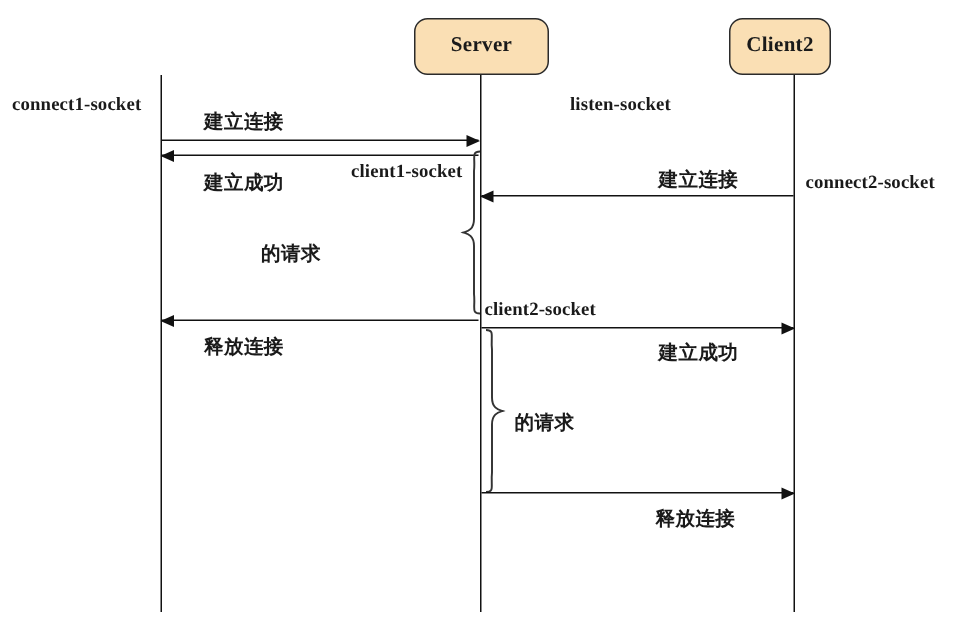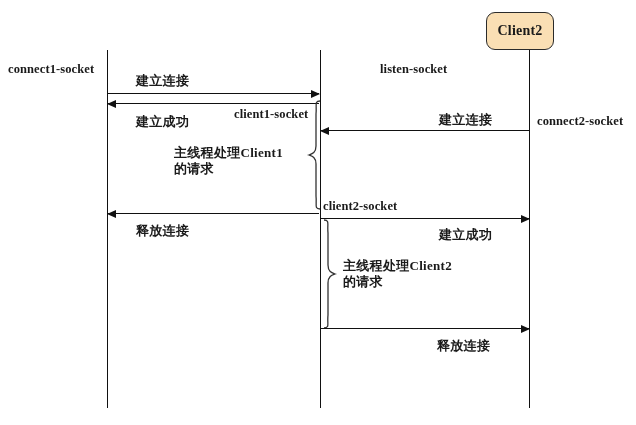--- a/index.html
+++ b/index.html
@@ -89,20 +89,23 @@
     display: block;
     overflow: visible;
   }
 </style>
 </head>
 <body>
 
 <div id="canvas">
 
 
+  <div class="actor-box" style="left:276px; top:12px; width:90px; height:38px;">
+    <span class="actor-label">Server</span>
+  </div>
 
   <div class="actor-box" style="left:486px; top:12px; width:68px; height:38px;">
     <span class="actor-label">Client2</span>
   </div>
 
   <div class="lifeline" style="left:107px; top:50px; height:358px;"></div>
   <div class="lifeline" style="left:320px; top:50px; height:358px;"></div>
   <div class="lifeline" style="left:529px; top:50px; height:358px;"></div>
 
   <div class="note en" style="left:8px; top:62px;">connect1-socket</div>
@@ -128,37 +131,37 @@
   <div class="msg" style="left:321px; top:130px; width:208px;">
     <span class="arrowhead left"></span>
   </div>
   <div class="note cn" style="left:439px; top:112px;">建立连接</div>
 
   <div class="brace" style="left:308px; top:100px;">
     <svg width="14" height="110" viewBox="0 0 14 110">
       <path d="M12 1 C6 1, 9 5, 8 14 L8 46 C8 53, 4 54, 1 55 C4 56, 8 57, 8 64 L8 96 C9 105, 6 109, 12 109" fill="none" stroke="#333333" stroke-width="1.3"></path>
     </svg>
   </div>
-  <div class="note cn" style="left:174px; top:145px;"><span>主线程处理Client1</span><br><span>的请求</span></div>
+  <div class="note cn" style="left:174px; top:145px;"><br><span>的请求</span></div>
 
   <div class="msg" style="left:108px; top:213px; width:211px;">
     <span class="arrowhead left"></span>
   </div>
   <div class="note cn" style="left:136px; top:223px;">释放连接</div>
 
   <div class="msg" style="left:321px; top:218px; width:208px;">
     <span class="arrowhead right"></span>
   </div>
   <div class="note cn" style="left:439px; top:227px;">建立成功</div>
 
   <div class="brace" style="left:322px; top:219px;">
     <svg width="14" height="110" viewBox="0 0 14 110">
       <path d="M2 1 C8 1, 5 5, 6 14 L6 46 C6 53, 10 54, 13 55 C10 56, 6 57, 6 64 L6 96 C5 105, 8 109, 2 109" fill="none" stroke="#333333" stroke-width="1.3"></path>
     </svg>
   </div>
-  <div class="note cn" style="left:343px; top:258px;"><span>主线程处理Client2</span><br><span>的请求</span></div>
+  <div class="note cn" style="left:343px; top:258px;"><br><span>的请求</span></div>
 
   <div class="msg" style="left:321px; top:328px; width:208px;">
     <span class="arrowhead right"></span>
   </div>
   <div class="note cn" style="left:437px; top:338px;">释放连接</div>
 
 </div>
 
 </body></html>

